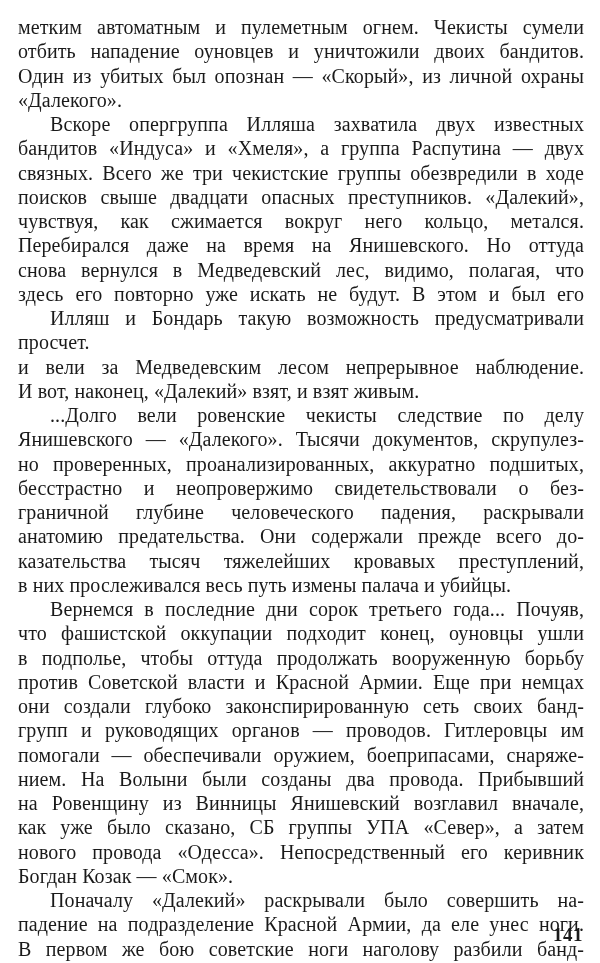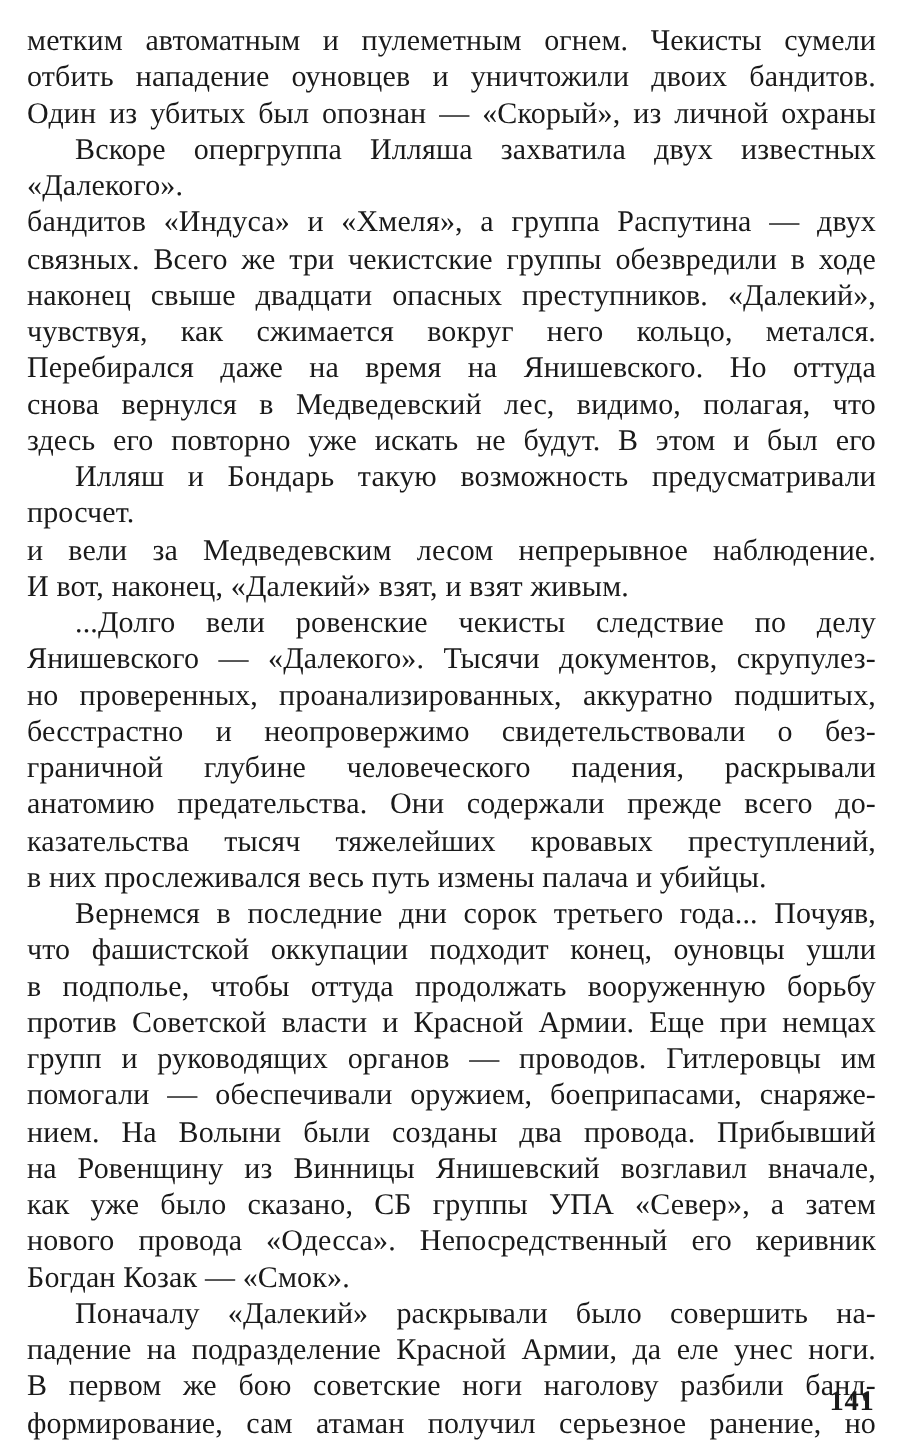--- a/index.html
+++ b/index.html
@@ -47,45 +47,46 @@
       letter-spacing: 0.5px;
     }
   </style>
 </head>
 <body>
 
 <div class="page">
   <span class="line">метким автоматным и пулеметным огнем. Чекисты сумели</span>
   <span class="line">отбить нападение оуновцев и уничтожили двоих бандитов.</span>
   <span class="line">Один из убитых был опознан — «Скорый», из личной охраны</span>
+  <span class="line last">«Далекого».</span>
   <span class="line indent">Вскоре опергруппа Илляша захватила двух известных</span>
-  <span class="line last">«Далекого».</span>
   <span class="line">бандитов «Индуса» и «Хмеля», а группа Распутина — двух</span>
   <span class="line">связных. Всего же три чекистские группы обезвредили в ходе</span>
-  <span class="line">наконец свыше двадцати опасных преступников. «Далекий»,</span>
+  <span class="line">поисков свыше двадцати опасных преступников. «Далекий»,</span>
   <span class="line">чувствуя, как сжимается вокруг него кольцо, метался.</span>
   <span class="line">Перебирался даже на время на Янишевского. Но оттуда</span>
   <span class="line">снова вернулся в Медведевский лес, видимо, полагая, что</span>
   <span class="line">здесь его повторно уже искать не будут. В этом и был его</span>
   <span class="line indent">Илляш и Бондарь такую возможность предусматривали</span>
   <span class="line last">просчет.</span>
   <span class="line">и вели за Медведевским лесом непрерывное наблюдение.</span>
   <span class="line last">И вот, наконец, «Далекий» взят, и взят живым.</span>
   <span class="line indent">...Долго вели ровенские чекисты следствие по делу</span>
   <span class="line">Янишевского — «Далекого». Тысячи документов, скрупулез-</span>
   <span class="line">но проверенных, проанализированных, аккуратно подшитых,</span>
   <span class="line">бесстрастно и неопровержимо свидетельствовали о без-</span>
   <span class="line">граничной глубине человеческого падения, раскрывали</span>
   <span class="line">анатомию предательства. Они содержали прежде всего до-</span>
   <span class="line">казательства тысяч тяжелейших кровавых преступлений,</span>
   <span class="line last">в них прослеживался весь путь измены палача и убийцы.</span>
   <span class="line indent">Вернемся в последние дни сорок третьего года... Почуяв,</span>
   <span class="line">что фашистской оккупации подходит конец, оуновцы ушли</span>
   <span class="line">в подполье, чтобы оттуда продолжать вооруженную борьбу</span>
   <span class="line">против Советской власти и Красной Армии. Еще при немцах</span>
+  <span class="line">они создали глубоко законспирированную сеть своих банд-</span>
   <span class="line">групп и руководящих органов — проводов. Гитлеровцы им</span>
   <span class="line">помогали — обеспечивали оружием, боеприпасами, снаряже-</span>
   <span class="line">нием. На Волыни были созданы два провода. Прибывший</span>
   <span class="line">на Ровенщину из Винницы Янишевский возглавил вначале,</span>
   <span class="line">как уже было сказано, СБ группы УПА «Север», а затем</span>
   <span class="line">нового провода «Одесса». Непосредственный его керивник</span>
   <span class="line last">Богдан Козак — «Смок».</span>
   <span class="line indent">Поначалу «Далекий» раскрывали было совершить на-</span>
   <span class="line">падение на подразделение Красной Армии, да еле унес ноги.</span>
   <span class="line">В первом же бою советские ноги наголову разбили банд-</span>

